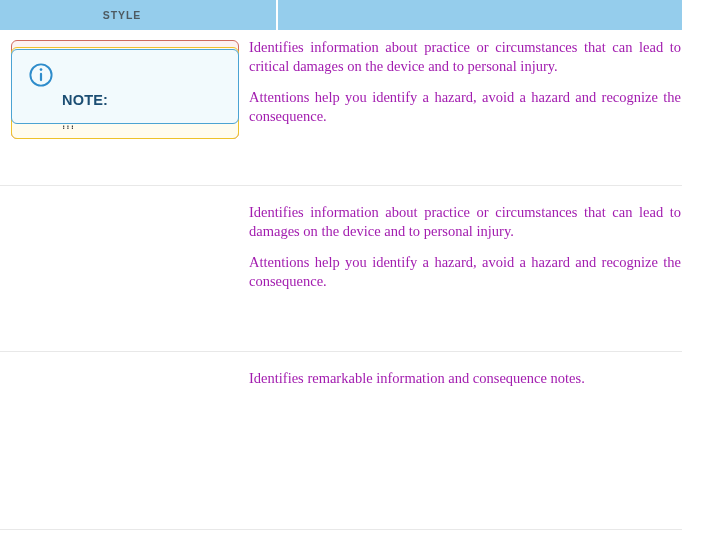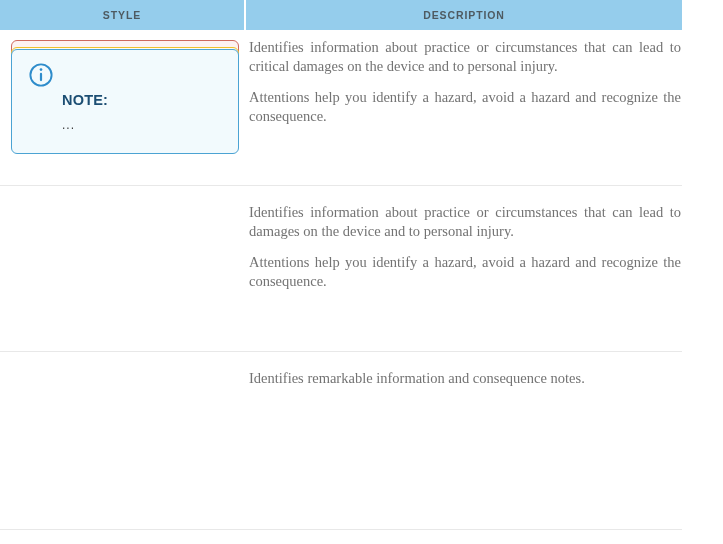--- a/index.html
+++ b/index.html
@@ -19,20 +19,21 @@
   
   .table-header {
     position: absolute;
     left: 0;
     top: 0;
     width: 682px;
     height: 30px;
     background: #95cdec;
     display: flex;
     align-items: center;
+    gap: 32px;
   }
   .th-cell {
     height: 30px;
     display: flex;
     align-items: center;
     justify-content: center;
     font-family: "Liberation Sans", sans-serif;
     font-size: 10.5px;
     font-weight: 600;
     letter-spacing: 0.9px;
@@ -86,21 +87,21 @@
     border-color: #cd6a5e;
   }
   .admon-warning {
     top: 47px;
     height: 92px;
     background: #fffcef;
     border-color: #eec22b;
   }
   .admon-note {
     top: 49px;
-    height: 105px;
+    height: 75px;
     background: #f2fafd;
     border-color: #4ba3d3;
   }
 
   .admon-icon {
     position: absolute;
     left: 16px;
     top: 12px;
     width: 26px;
     height: 26px;
@@ -141,33 +142,32 @@
   }
   .desc-critical { top: 38px; }
   .desc-warning  { top: 203px; }
   .desc-note     { top: 369px; }
 
   .desc-p {
     margin: 0 0 12px 0;
     font-family: "Liberation Serif", serif;
     font-size: 14.5px;
     line-height: 1.32;
-    color: #737373;
+    color: #a21caf;
     text-align: justify;
     text-justify: inter-word;
   }
   .desc-p:last-child { margin-bottom: 0; }
 </style>
 </head>
 <body>
 
 <div class="table-header">
   <div class="th-cell th-style">STYLE</div>
   <div class="th-divider"></div>
-  <div class="th-cell th-description">DESCRIPTION</div>
 </div>
 
 <div class="rule rule-1"></div>
 <div class="rule rule-2"></div>
 <div class="rule rule-3"></div>
 
 <div class="row row-critical"></div>
 
 <div class="admon admon-critical">
   <span class="admon-icon">

